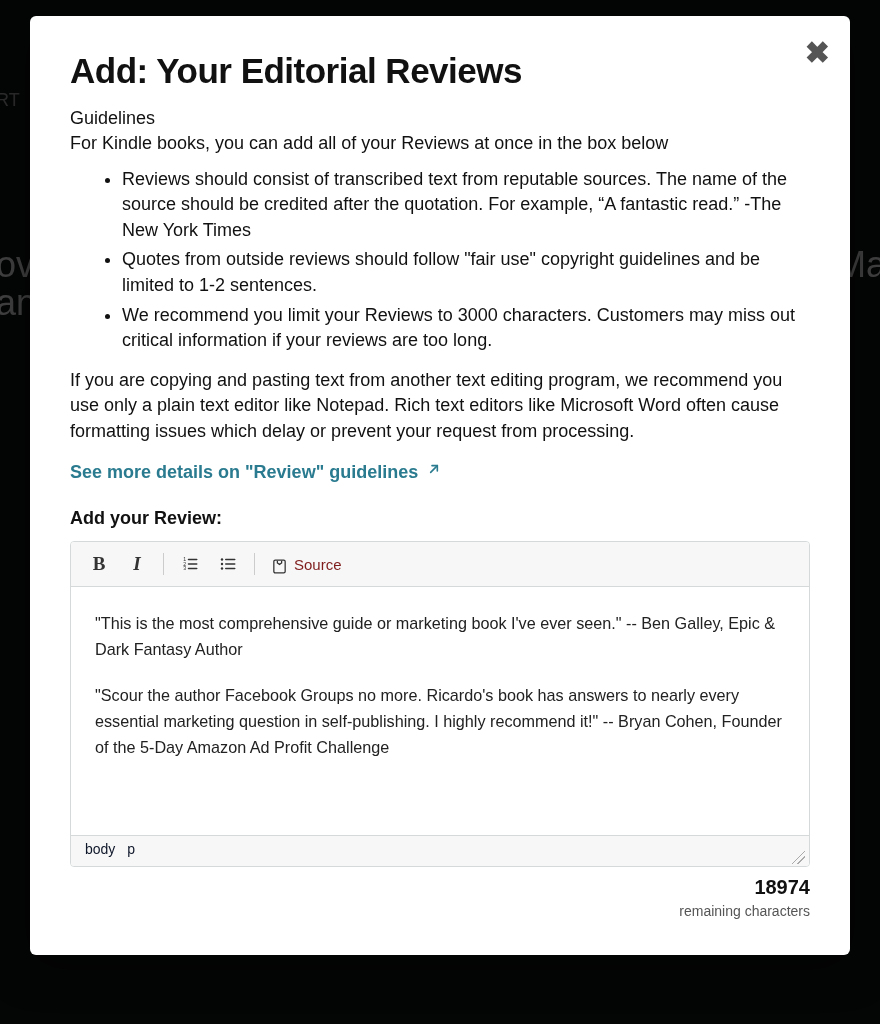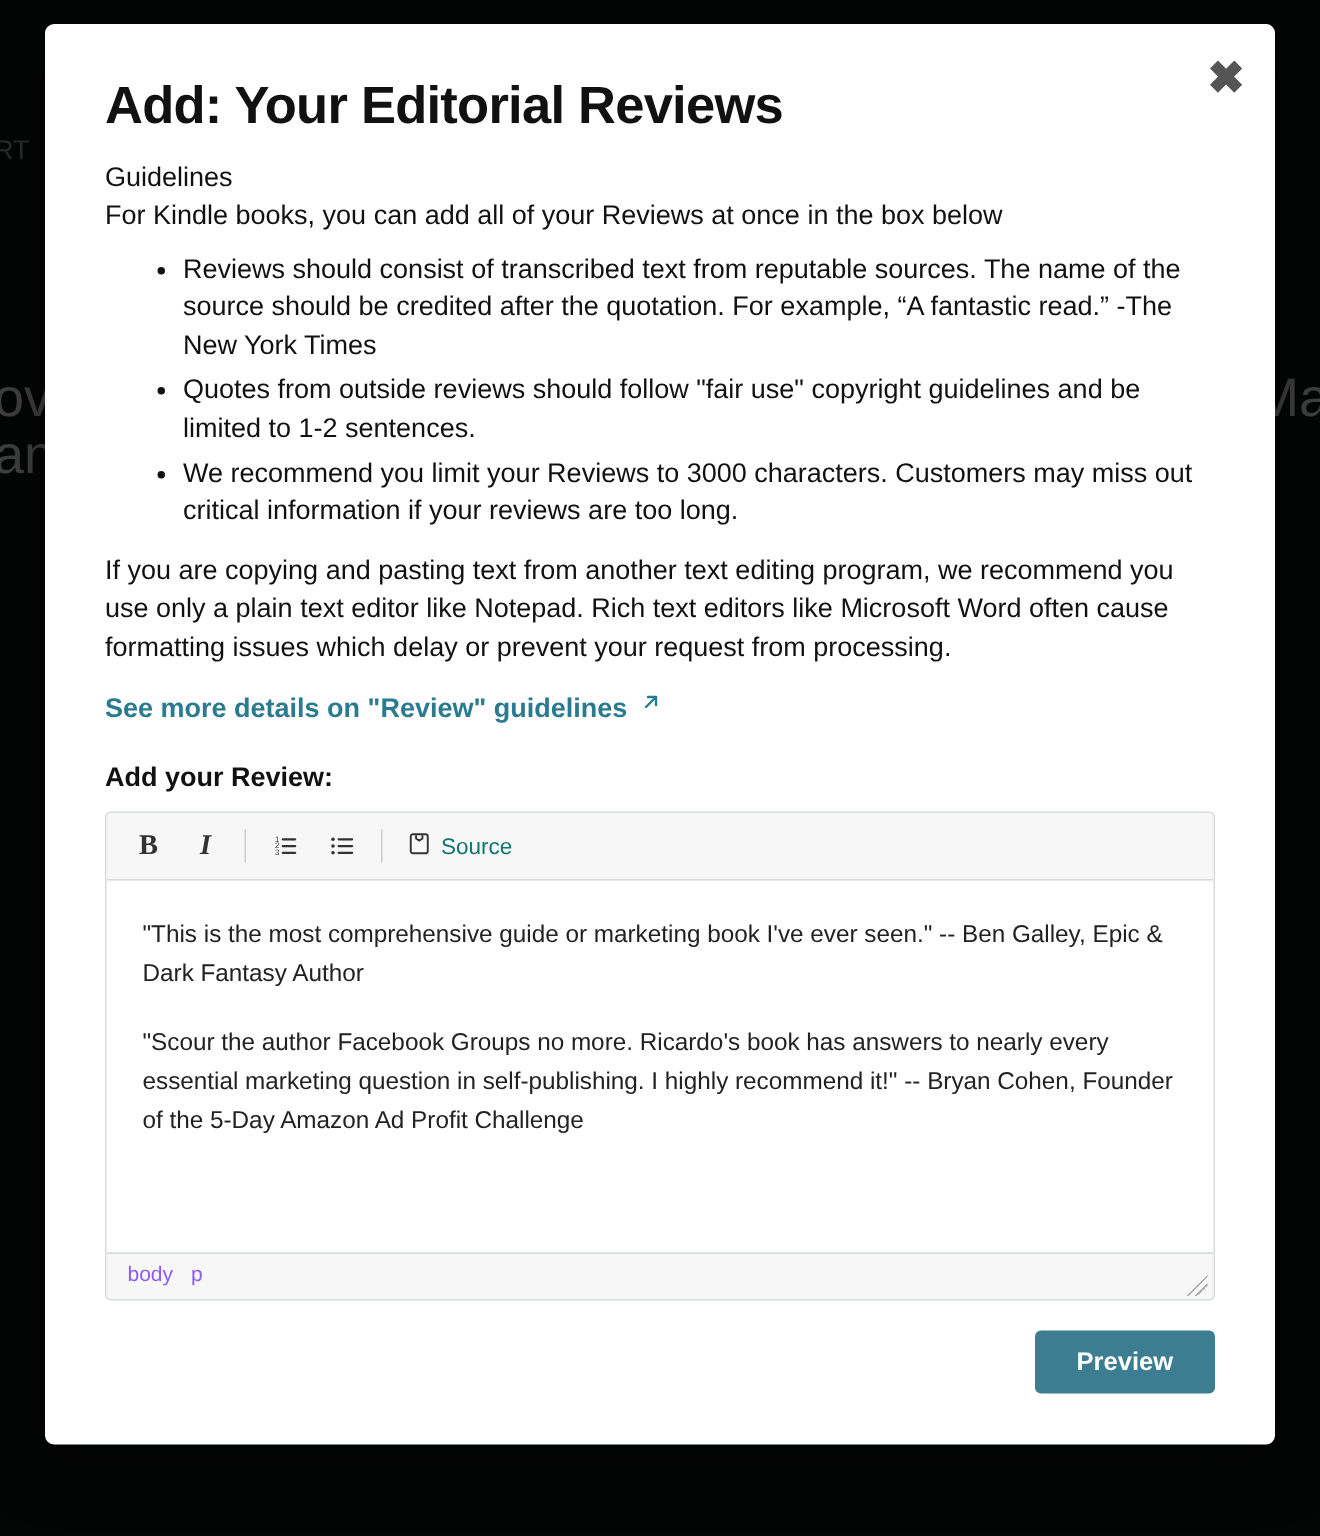--- a/index.html
+++ b/index.html
@@ -102,22 +102,22 @@
       justify-content: center;
       font-size: 17px;
       color: #333;
       cursor: pointer;
       border-radius: 3px;
     }
     .tb-btn.bold { font-weight: 800; font-family: Georgia, serif; font-size: 19px; }
     .tb-btn.italic { font-style: italic; font-family: Georgia, serif; font-size: 19px; font-weight: 600; }
     .tb-sep { width: 1px; height: 22px; background: #ccc; margin: 0 2px; }
     .tb-source {
-      display: inline-flex; align-items: flex-start; gap: 6px;
-      font-size: 15px; color: #0f766e; cursor: pointer; padding: 0 4px;
+      display: inline-flex; align-items: flex-end; gap: 6px;
+      font-size: 15px; color: #7f1d1d; cursor: pointer; padding: 0 4px;
     }
     .ol-icon, .ul-icon, .src-icon { display: inline-block; }
     .editor-body {
       padding: 24px 24px 8px 24px;
       font-size: 16.2px;
       color: #222;
       line-height: 1.6;
       height: 248px;
       overflow: hidden;
       position: relative;
@@ -125,21 +125,21 @@
     .editor-body p { margin-bottom: 20px; }
     .editor-body b { font-weight: 400; }
     .editor-body .cut {
       mask-image: linear-gradient(to bottom, #000 60%, transparent 100%);
     }
     .editor-path {
       background: #f7f7f7;
       border-top: 1px solid #d5d9d9;
       padding: 4px 14px 6px 14px;
       font-size: 14px;
-      color: #8b5cf6;
+      color: #0f172a;
       display: flex;
       gap: 12px;
       position: relative;
     }
     .resize-grip {
       position: absolute; right: 4px; bottom: 2px;
       width: 14px; height: 14px;
       background:
         linear-gradient(135deg, transparent 50%, #aaa 50%, #aaa 55%, transparent 55%),
         linear-gradient(135deg, transparent 70%, #aaa 70%, #aaa 75%, transparent 75%);
@@ -251,19 +251,20 @@
         </p>
       </div>
 
       <div class="editor-path">
         <span>body</span>
         <span>p</span>
         <span class="resize-grip"></span>
       </div>
     </div>
 
-
-    <div class="actions">
-      <button class="btn-preview">Preview</button>
+    <div class="counter">
+      <div class="num">18974</div>
+      <div class="lbl">remaining characters</div>
     </div>
+
 
   </div>
 </div>
 
 </body></html>

